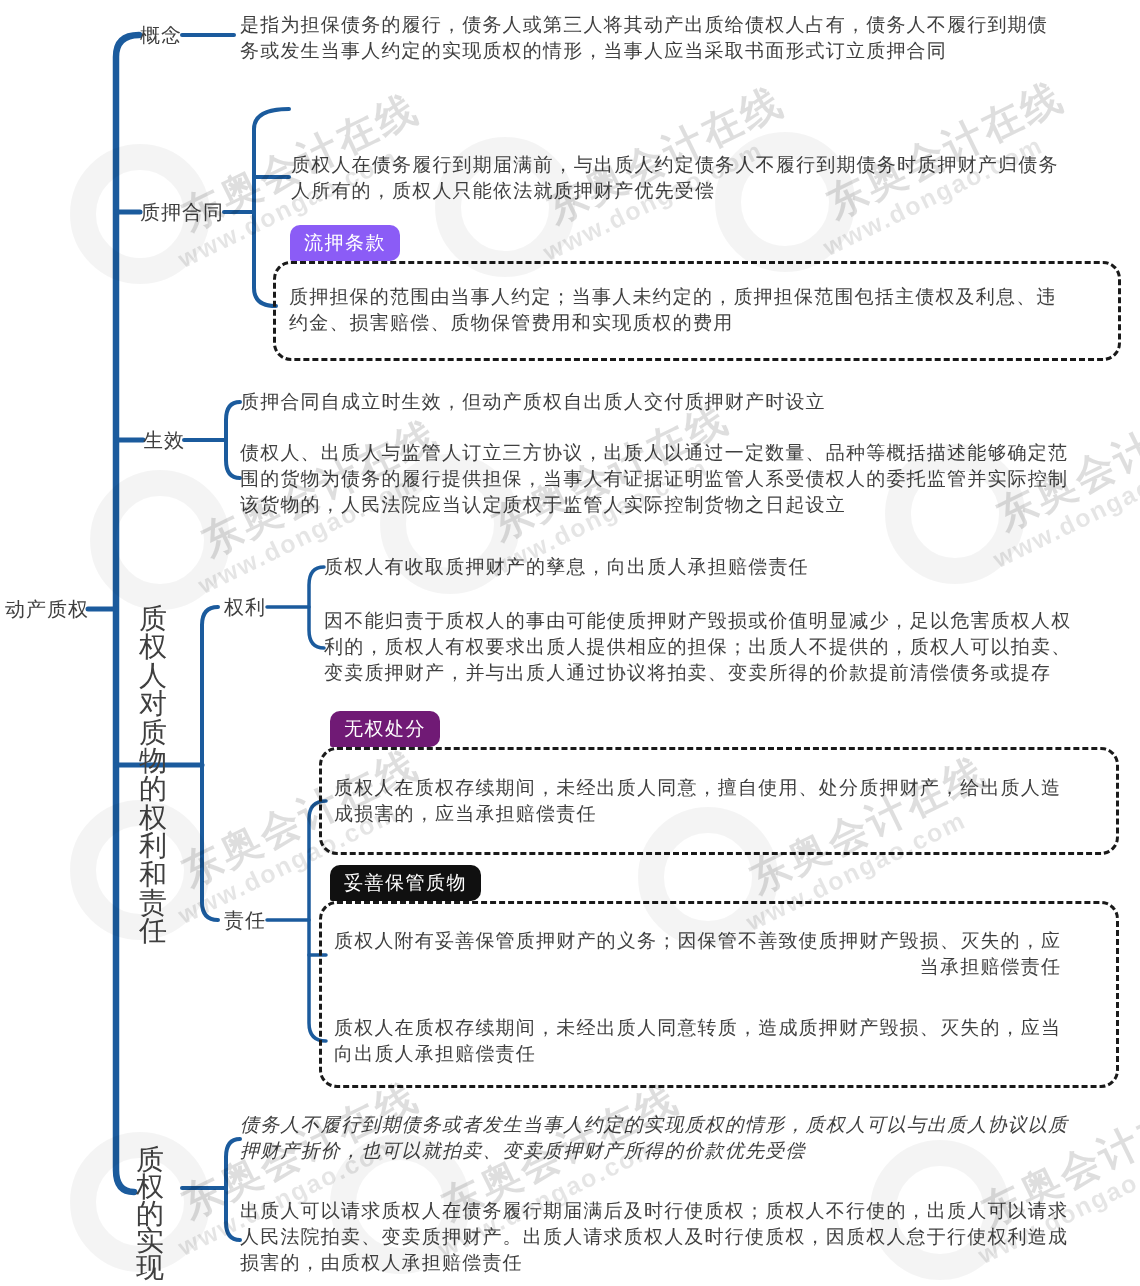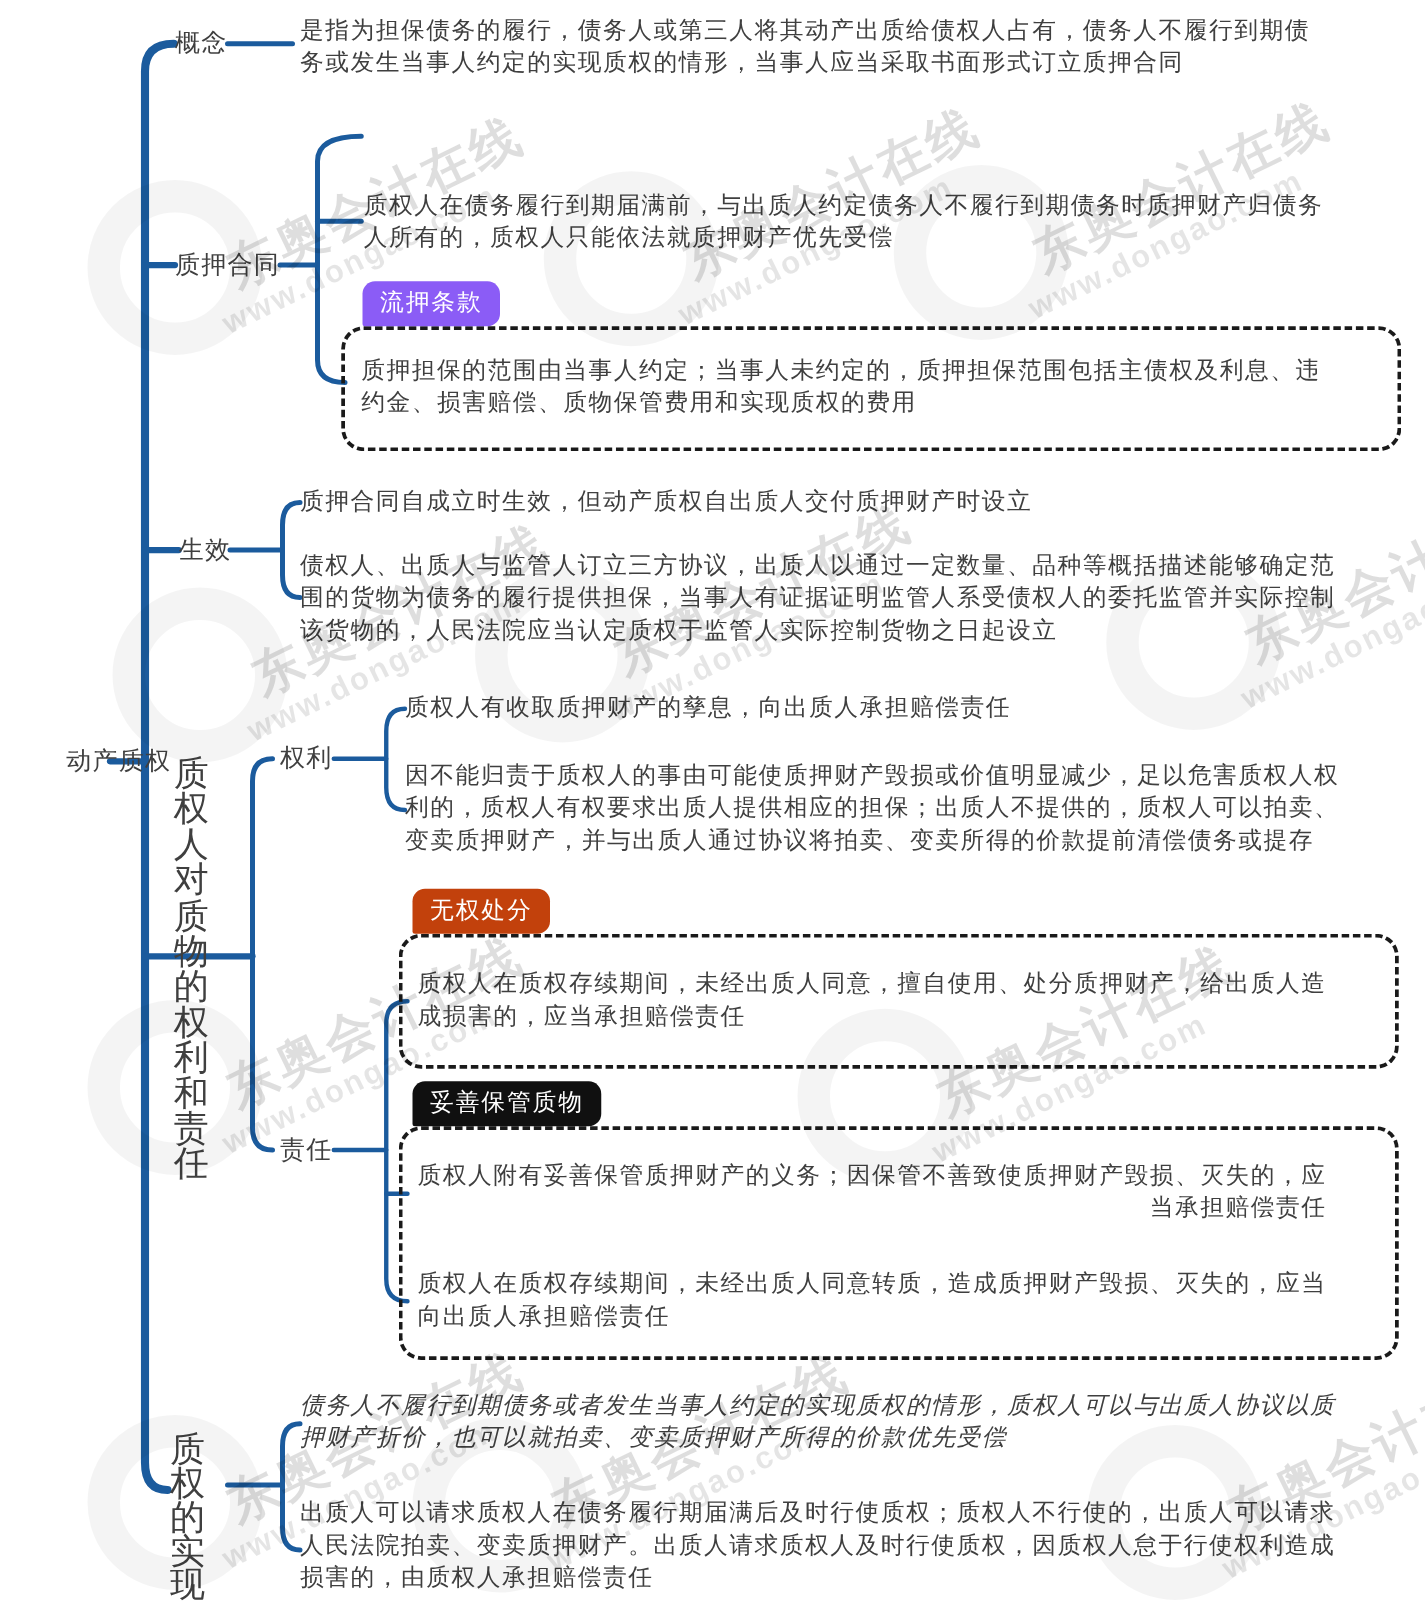--- a/index.html
+++ b/index.html
@@ -71,21 +71,21 @@
       <g stroke-width="3.5">
         <path d="M267,607 L309,607"></path>
         <path d="M324,567 Q309,567 309,585 L309,630 Q309,648 324,648"></path>
         <path d="M267,920 L309,920"></path>
         <path d="M326,801 Q309,801 309,819 L309,1023 Q309,1041 326,1041"></path>
         <path d="M309,955 L326,955"></path>
       </g>
     </g>
   </svg>
 
-  <div class="node label" style="left:5px;top:596px;margin-left:48px;">动产质权</div>
+  <div class="node label" style="left:5px;top:596px;">动产质权</div>
 
   <div class="node label" style="left:140px;top:22px;">概念</div>
   <div class="node note" style="left:240px;top:12px;">是指为担保债务的履行，债务人或第三人将其动产出质给债权人占有，债务人不履行到期债
 务或发生当事人约定的实现质权的情形，当事人应当采取书面形式订立质押合同</div>
 
   <div class="node label" style="left:140px;top:199px;">质押合同</div>
   <div class="node note" style="left:291px;top:152px;">质权人在债务履行到期届满前，与出质人约定债务人不履行到期债务时质押财产归债务
 人所有的，质权人只能依法就质押财产优先受偿</div>
   <div class="badge" style="left: 290px; top: 225px; background: #8b5cf6; color: rgb(255, 255, 255);">流押条款</div>
   <div class="dashedbox" style="left:273px;top:261px;width:848px;height:100px;"></div>
@@ -100,21 +100,21 @@
 
   <div class="node vlabel rights" style="left:139px;top:605px;">质权人对质物的权利和责任</div>
 
   <div class="node label" style="left:224px;top:594px;">权利</div>
   <div class="node note" style="left:324px;top:554px;">质权人有收取质押财产的孳息，向出质人承担赔偿责任</div>
   <div class="node note" style="left:324px;top:608px;">因不能归责于质权人的事由可能使质押财产毁损或价值明显减少，足以危害质权人权
 利的，质权人有权要求出质人提供相应的担保；出质人不提供的，质权人可以拍卖、
 变卖质押财产，并与出质人通过协议将拍卖、变卖所得的价款提前清偿债务或提存</div>
 
   <div class="node label" style="left:224px;top:907px;">责任</div>
-  <div class="badge" style="left: 330px; top: 711px; background: #c2410c; color: rgb(255, 255, 255);">无权处分</div>
+  <div class="badge" style="left: 330px; top: 711px; background: #701a75; color: rgb(255, 255, 255);">无权处分</div>
   <div class="dashedbox" style="left:319px;top:747px;width:800px;height:108px;"></div>
   <div class="node note" style="left:334px;top:775px;">质权人在质权存续期间，未经出质人同意，擅自使用、处分质押财产，给出质人造
 成损害的，应当承担赔偿责任</div>
   <div class="badge" style="left: 330px; top: 865px; background: rgb(16, 16, 16); color: rgb(255, 255, 255);">妥善保管质物</div>
   <div class="dashedbox" style="left:319px;top:901px;width:800px;height:187px;"></div>
   <div class="node note" style="left:334px;top:928px;text-align:right;">质权人附有妥善保管质押财产的义务；因保管不善致使质押财产毁损、灭失的，应
 当承担赔偿责任</div>
   <div class="node note" style="left:334px;top:1015px;">质权人在质权存续期间，未经出质人同意转质，造成质押财产毁损、灭失的，应当
 向出质人承担赔偿责任</div>
 

